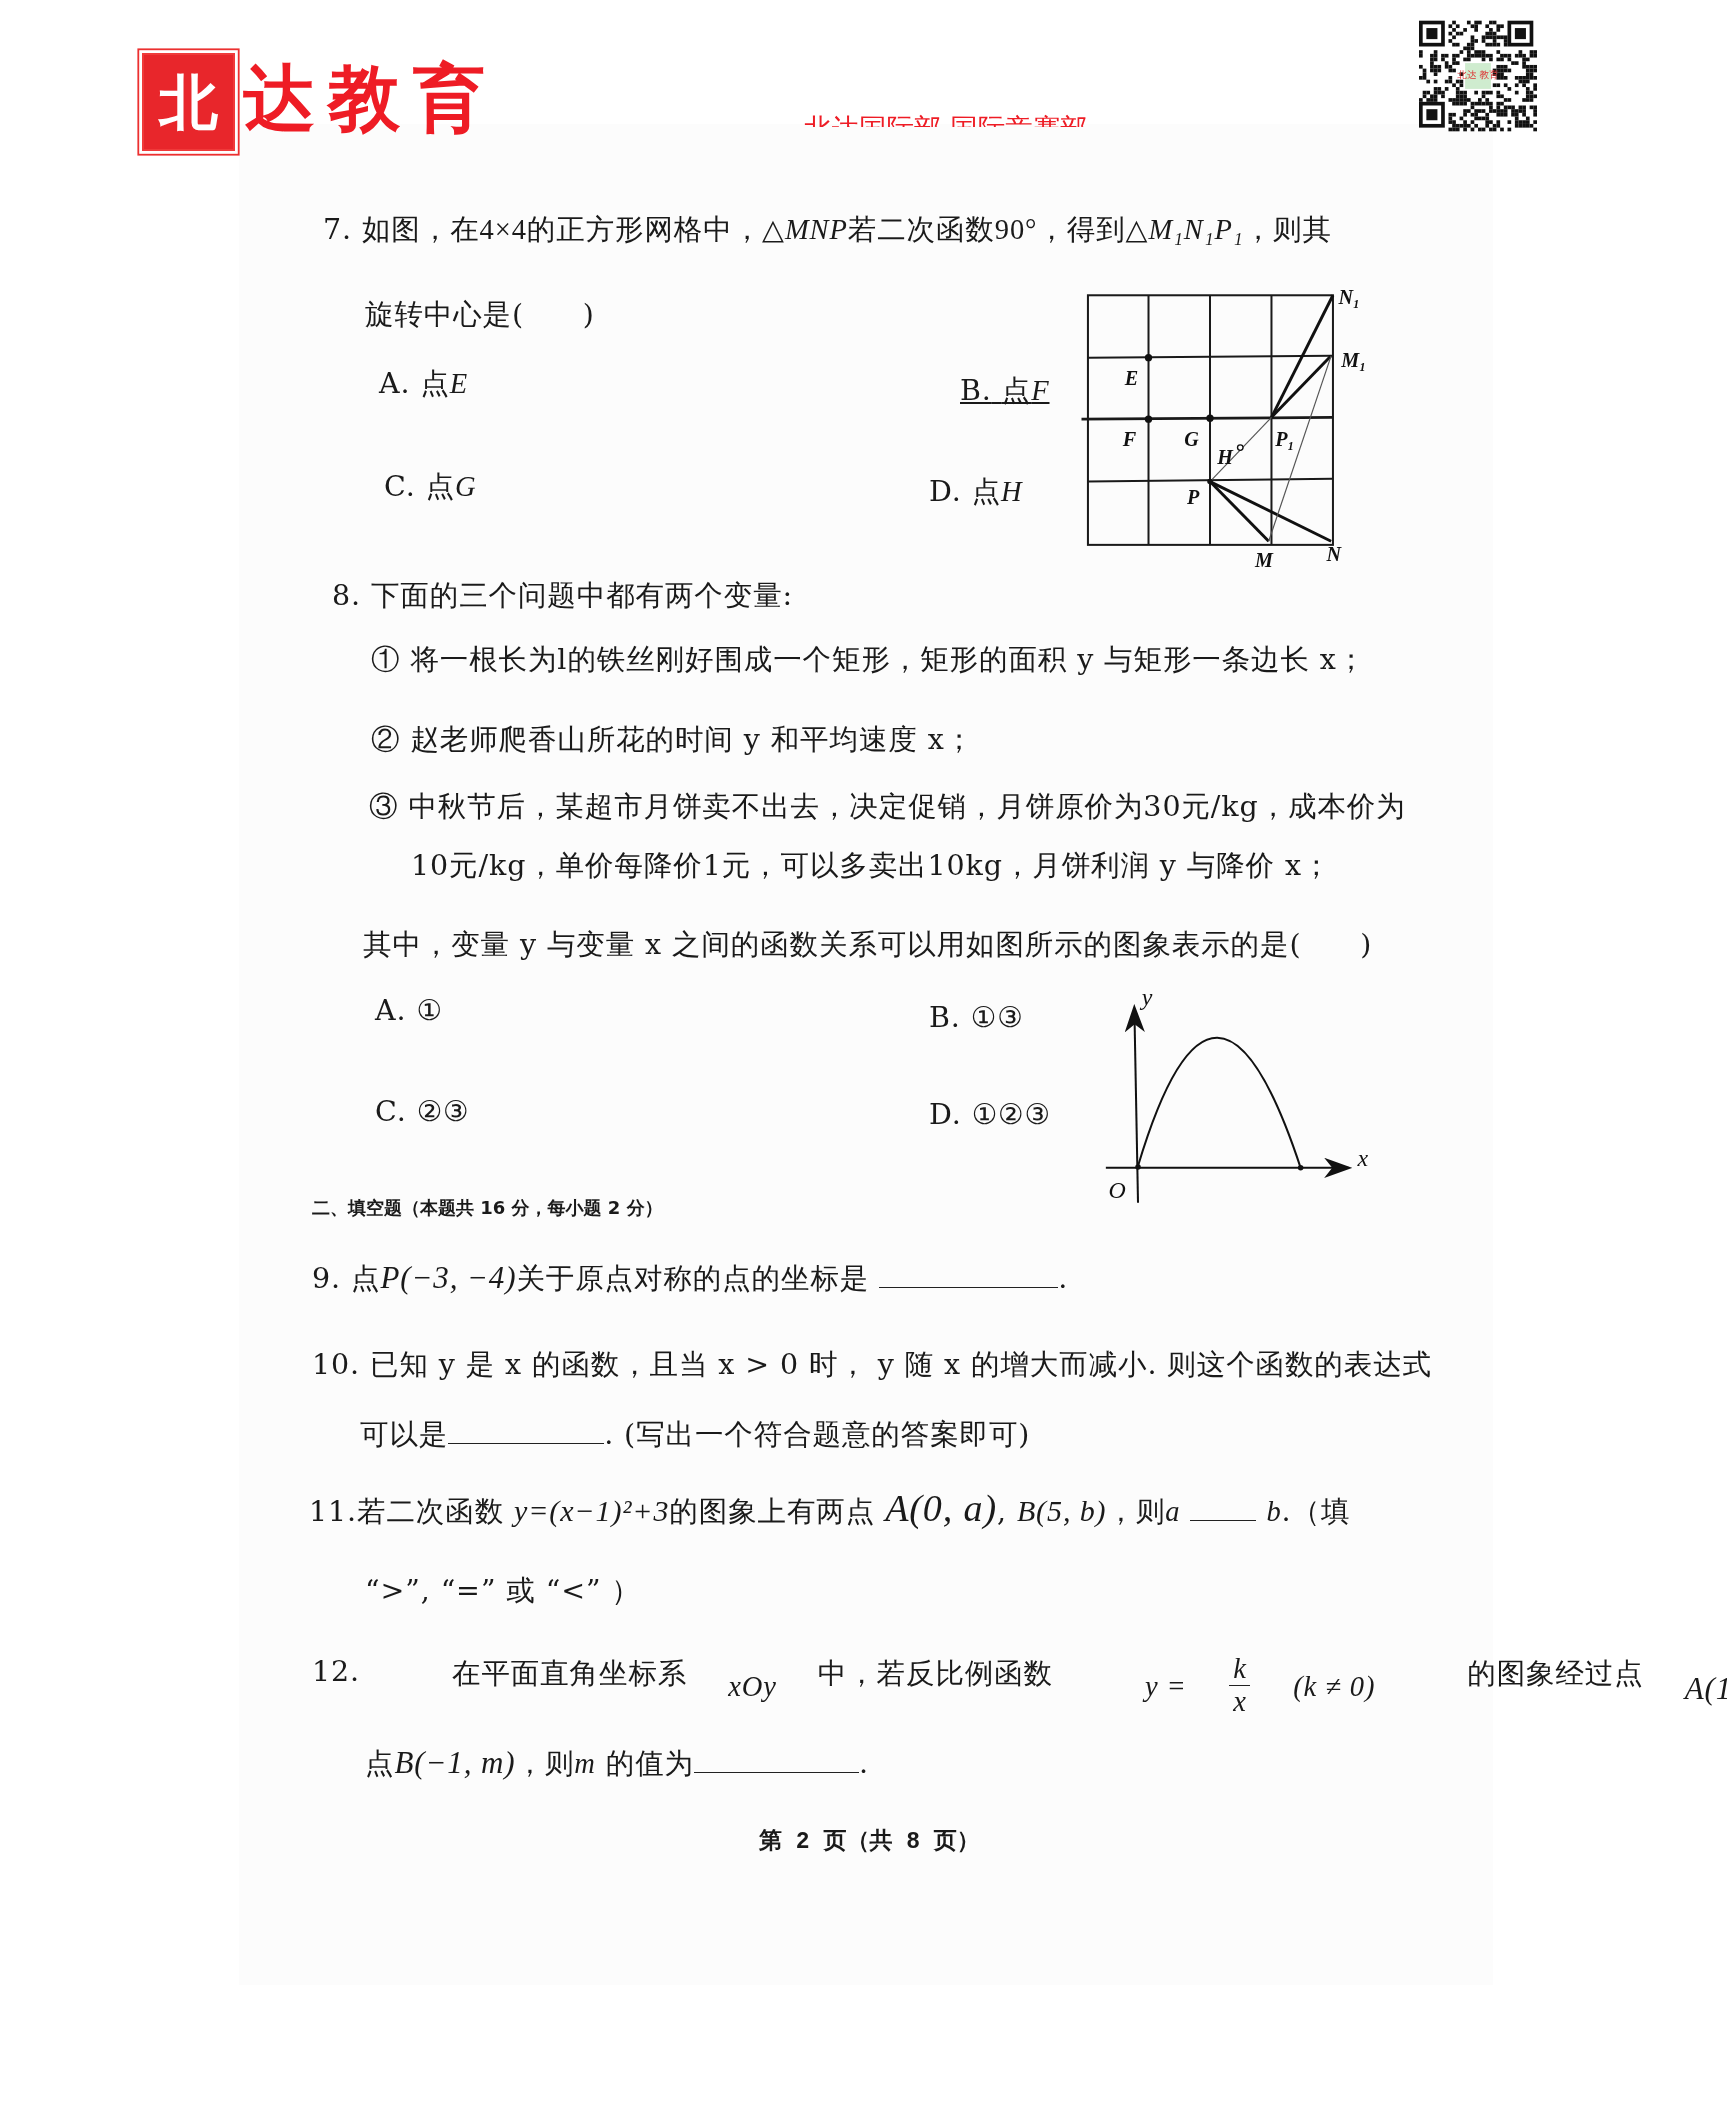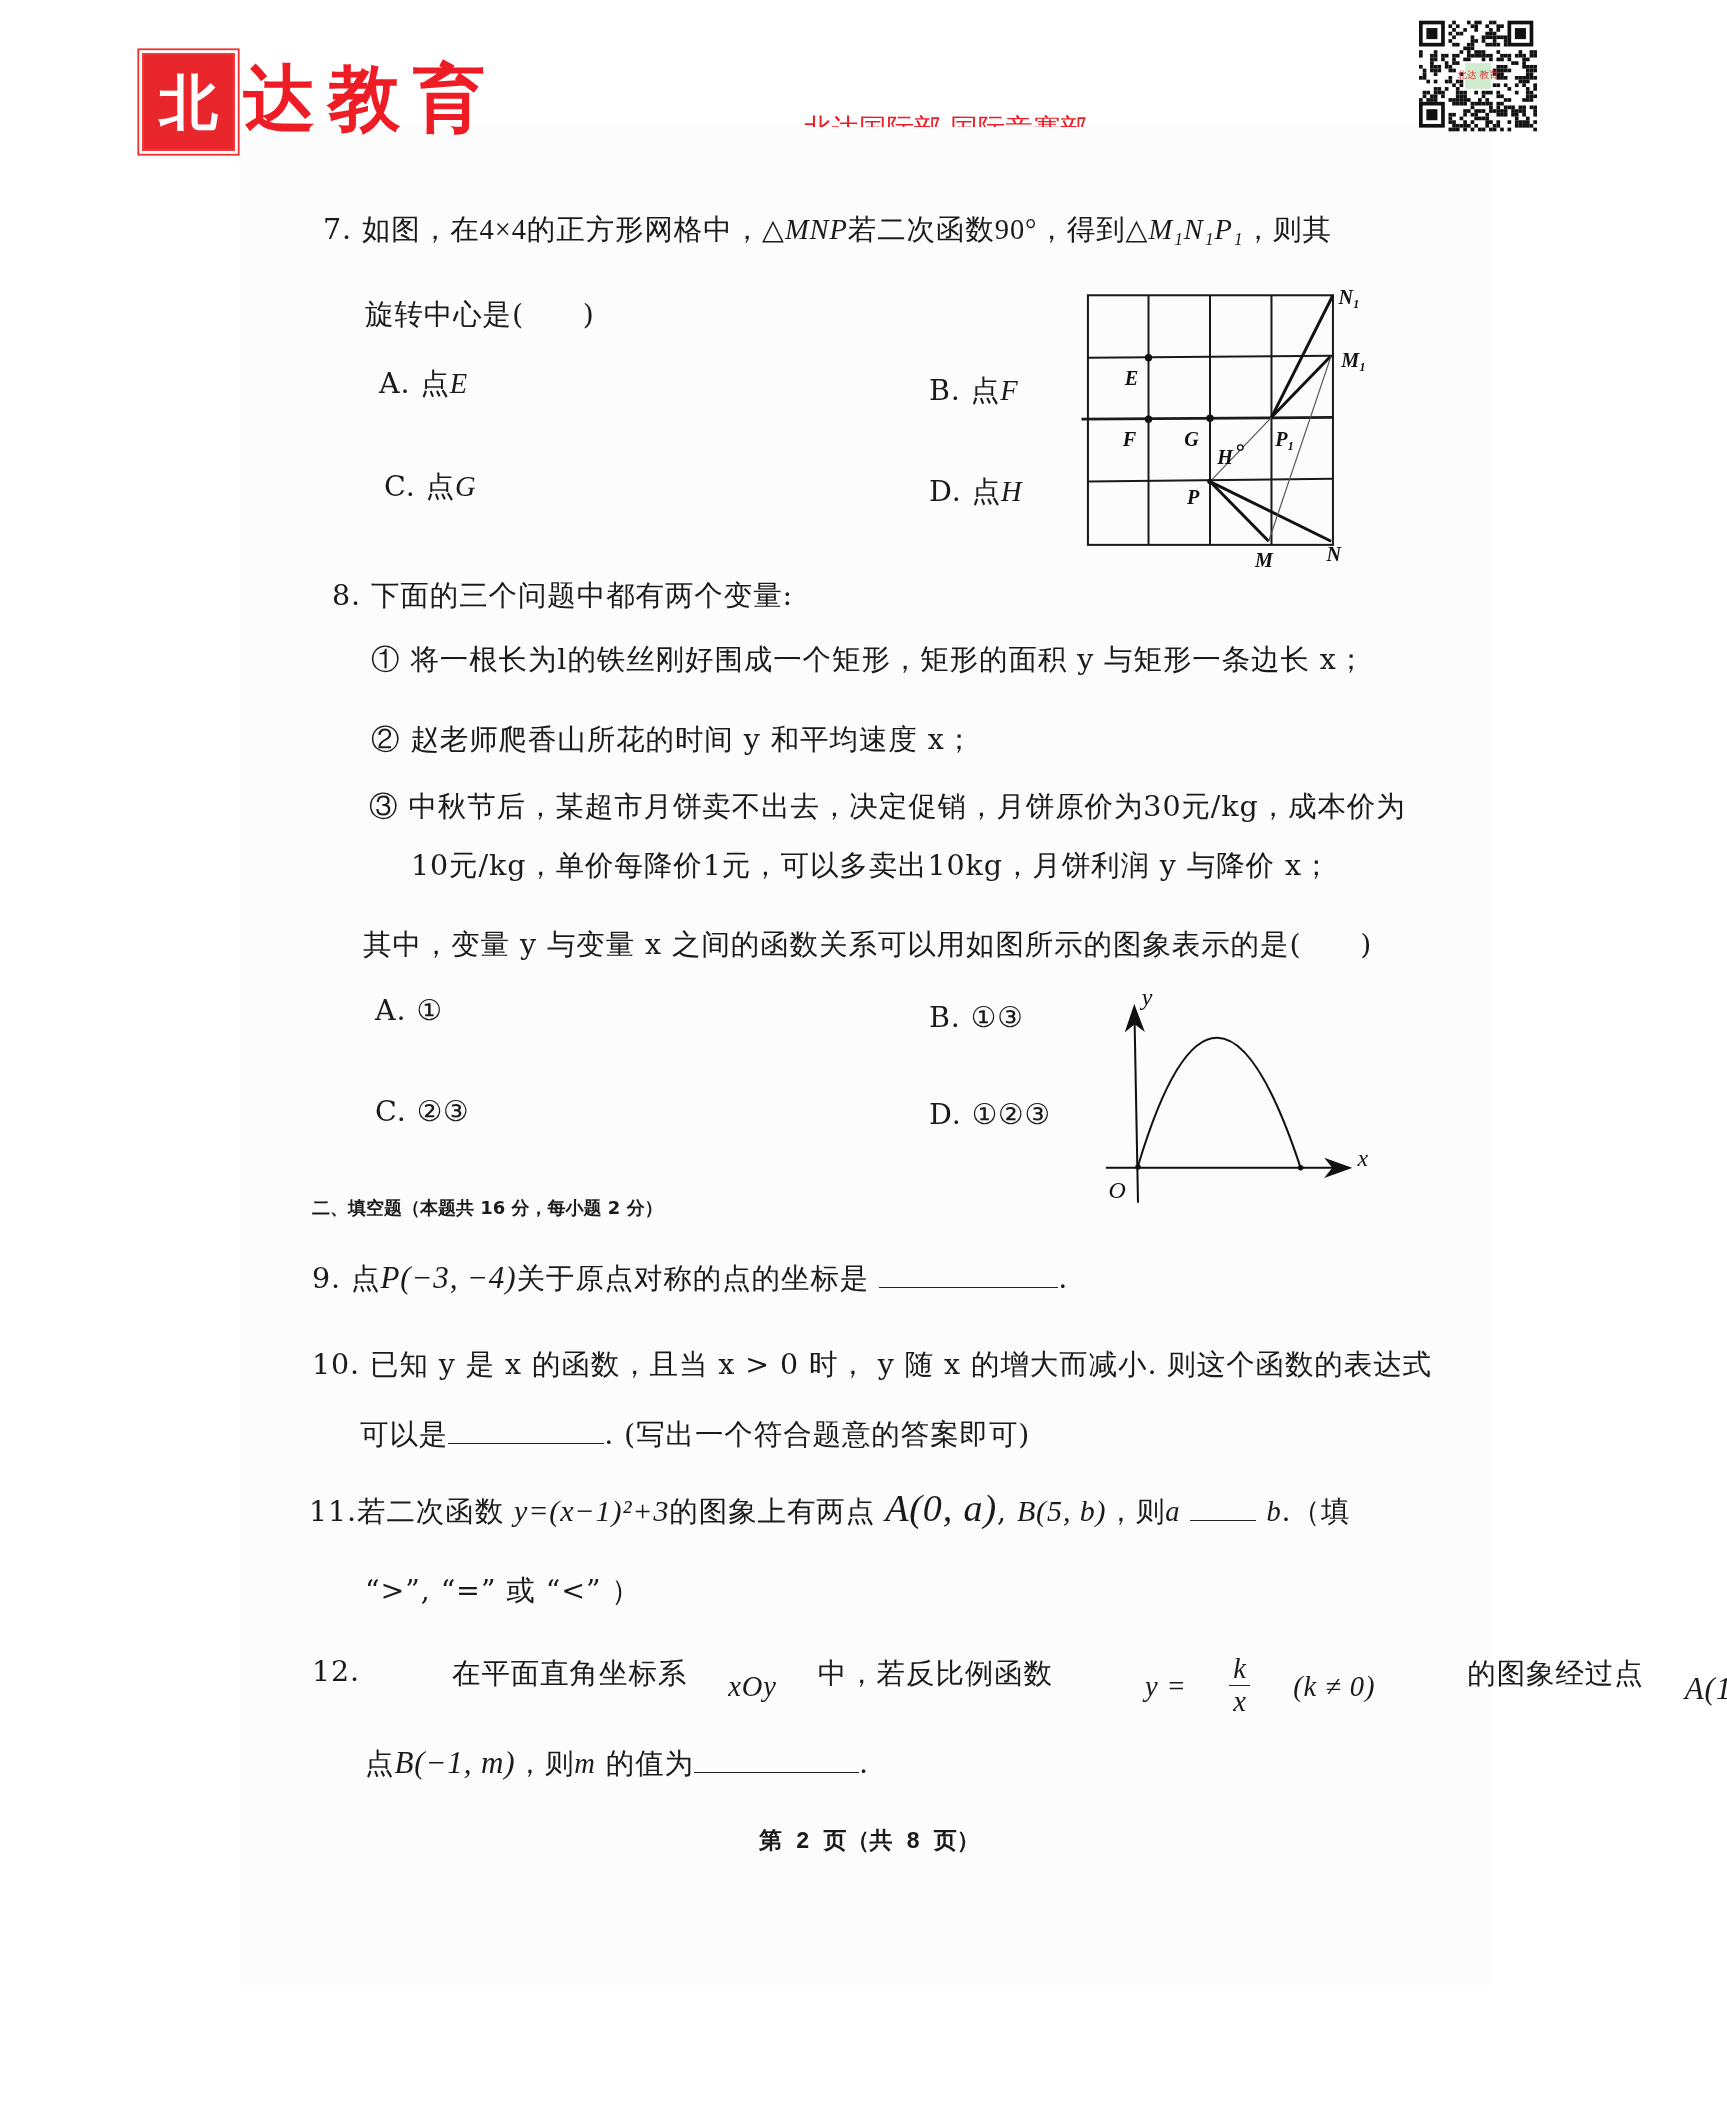--- a/index.html
+++ b/index.html
@@ -368,21 +368,21 @@
     <text x="16" y="15.5" text-anchor="middle" font-size="2.6" fill="#d33">北达 教育</text>
   </svg>
 
 <div class="abs q" style="left:323px; top:211px;">
   <span>7.</span>
   <span>如图，在</span><span class="up">4×4</span><span>的正方形网格中，</span><span class="m">△MNP</span><span>若二次函数</span><span class="up">90°</span><span>，得到</span><span class="m">△M₁N₁P₁</span><span>，则其</span>
 </div>
 <div class="abs q" style="left:365px; top:296px;">旋转中心是(　　)</div>
 
 <div class="abs q" style="left:379px; top:365px;"><span>A.</span> <span>点</span><span class="m">E</span></div>
-<div class="abs q" style="left:929px; top:372px;"><span>B.</span> <span>点</span><span class="m">F</span></div>
+<div class="abs q" style="left:960px; top:372px;text-decoration:underline;"><span>B.</span> <span>点</span><span class="m">F</span></div>
 <div class="abs q" style="left:384px; top:468px;"><span>C.</span> <span>点</span><span class="m">G</span></div>
 <div class="abs q" style="left:929px; top:473px;"><span>D.</span> <span>点</span><span class="m">H</span></div>
 
 <svg class="abs" style="left:1065px; top:275px;" width="312" height="303" viewBox="0 0 340 330">
   <g stroke="#1a1a1a" stroke-width="2.2" fill="none">
     <rect x="25" y="22" width="267" height="272"></rect>
     <line x1="91" y1="22" x2="91" y2="294"></line>
     <line x1="158" y1="22" x2="158" y2="294"></line>
     <line x1="225" y1="22" x2="225" y2="294"></line>
     <line x1="25" y1="90" x2="292" y2="88"></line>

